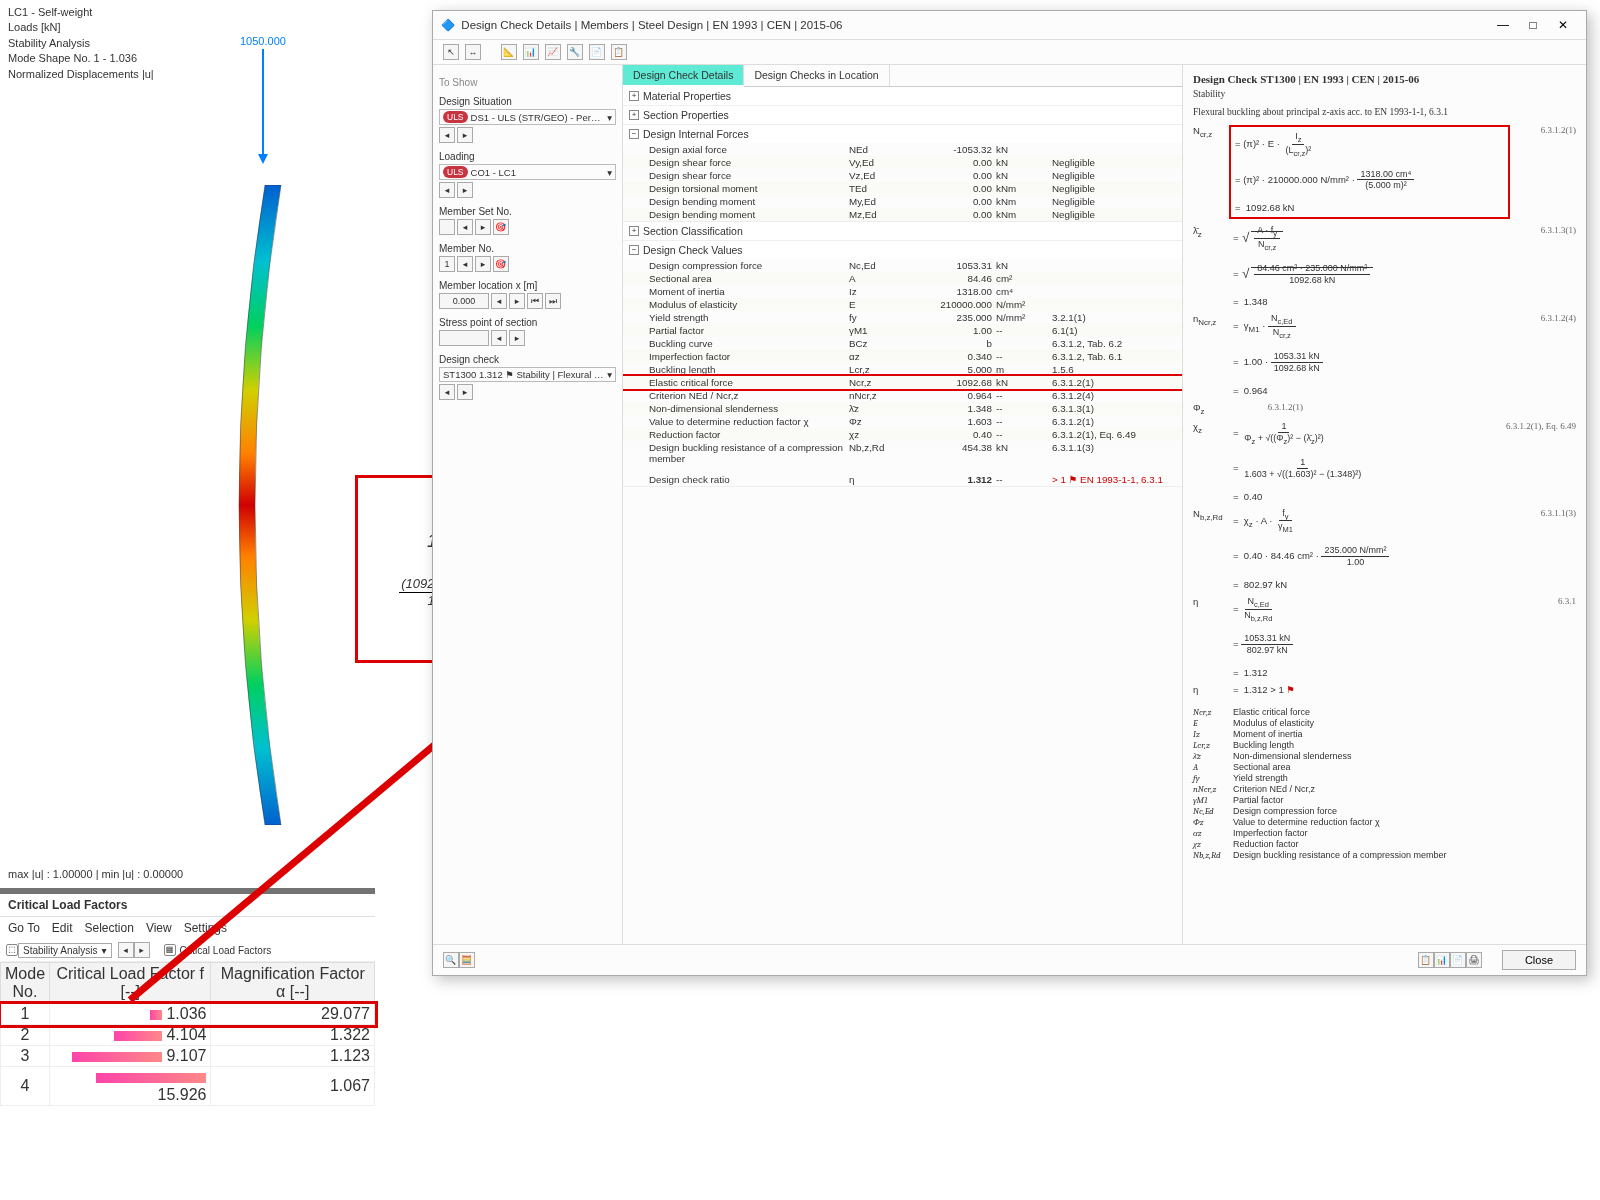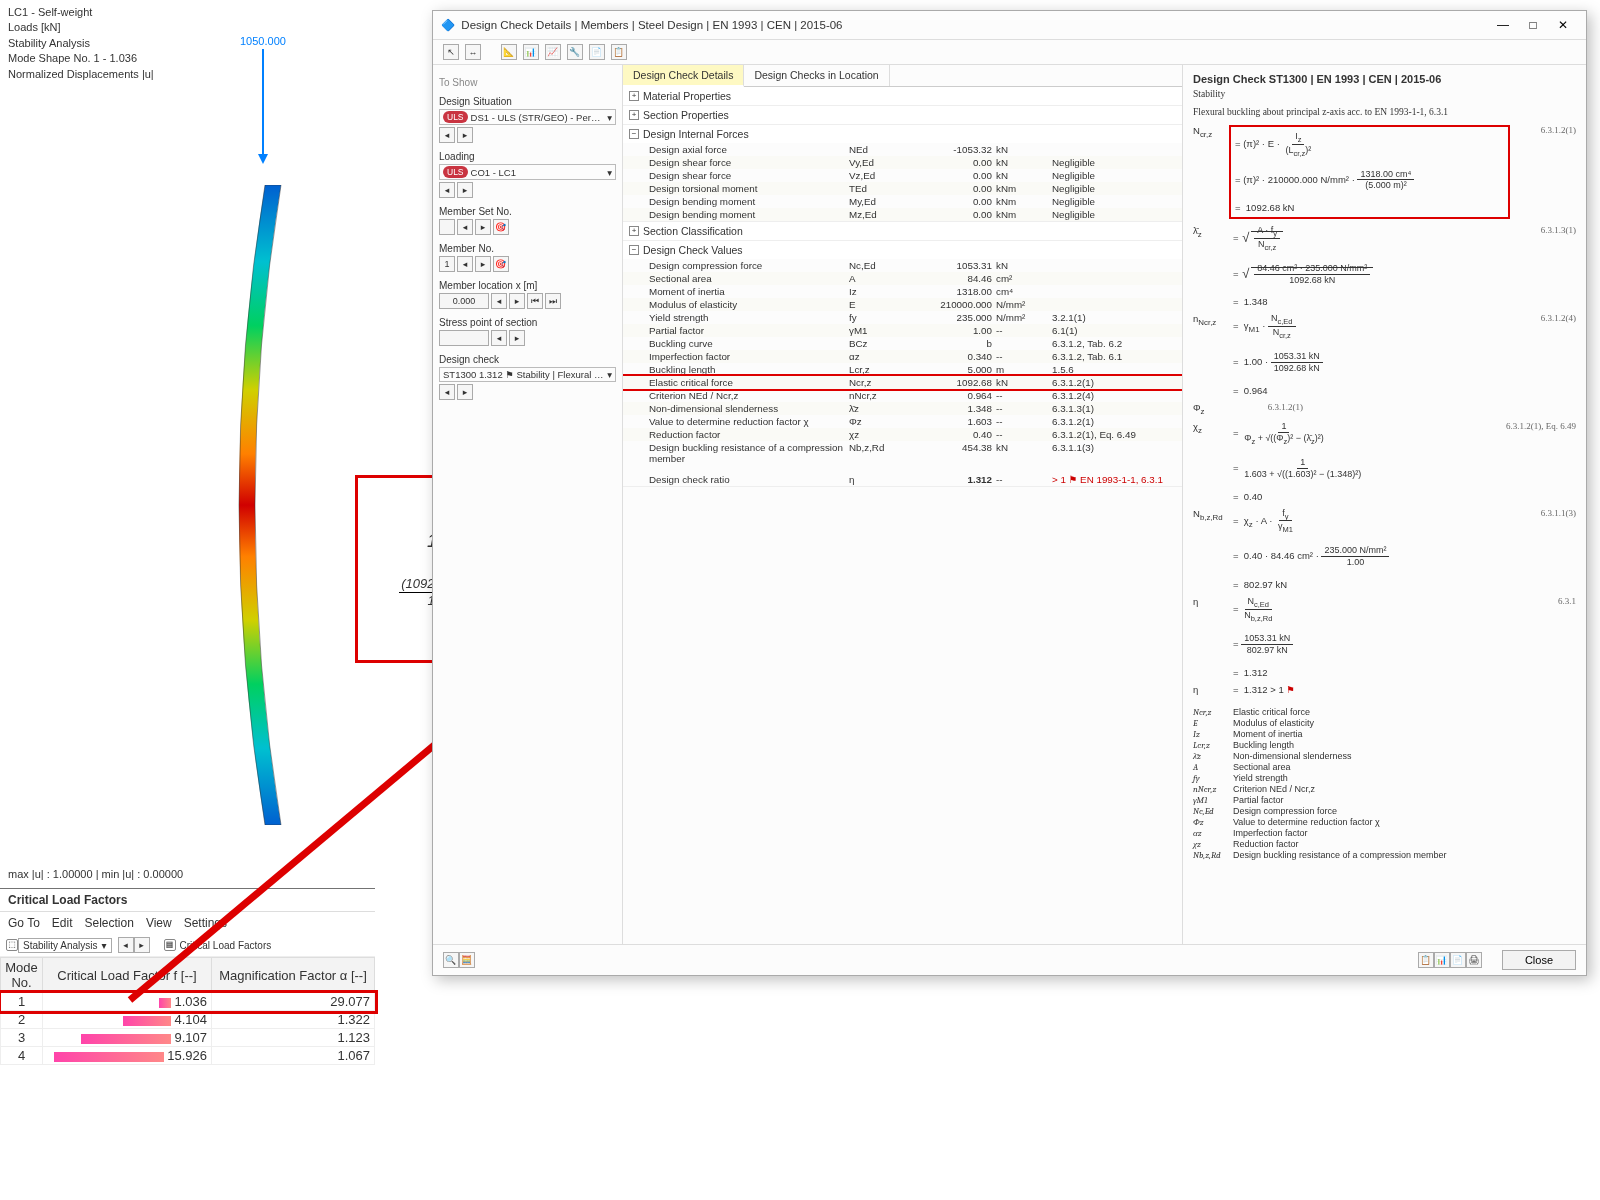--- a/index.html
+++ b/index.html
@@ -8,29 +8,29 @@
 
 .left-info { position: absolute; left: 8px; top: 5px; font-size: 11px; line-height: 1.4; }
 .load-arrow { position: absolute; left: 240px; top: 35px; text-align: center; }
 .load-arrow svg { margin-top: 2px; }
 .load-val { color: #0080ff; font-size: 11px; }
 
 .beam-svg { position: absolute; left: 225px; top: 185px; }
 .model-footer { position: absolute; left: 8px; top: 868px; font-size: 11px; }
 
 
-.clf-panel { position: absolute; left: 0; top: 888px; width: 375px; border-top: 1px solid #737373; }
+.clf-panel { position: absolute; left: 0; top: 888px; width: 375px; border-top: 6px solid #737373; }
 .clf-title { background: #fff; border-bottom: 1px solid #ddd; padding: 4px 8px; font-weight: bold; font-size: 12px; }
 .clf-menu { padding: 4px 8px; font-size: 12px; }
 .clf-menu span { margin-right: 12px; cursor: pointer; }
 .clf-row { display: flex; align-items: center; padding: 3px 6px; border-bottom: 1px solid #eee; }
 .clf-drop { border: 1px solid #aaa; padding: 1px 4px; font-size: 10px; margin-right: 6px; display: inline-flex; align-items: center; gap: 4px; }
 .ico { display: inline-block; width: 12px; height: 12px; border: 1px solid #888; border-radius: 2px; font-size: 8px; text-align: center; line-height: 10px; }
 
-.clf-tbl { width: 100%; border-collapse: collapse; font-size: 13px; }
+.clf-tbl { width: 100%; border-collapse: collapse; font-size: 16px; }
 .clf-tbl th { background: #f3f3f3; border: 1px solid #ddd; padding: 2px 4px; font-weight: normal; }
 .clf-tbl td { border: 1px solid #eee; padding: 1px 4px; text-align: right; }
 .clf-tbl td.c { text-align: center; }
 .clf-bar { display:inline-block; height: 10px; background: linear-gradient(to right,#f4a,#f88); vertical-align: middle; }
 .clf-hl { outline: 3px solid #d00; }
 
 
 .calc-box { position: absolute; left: 355px; top: 475px; width: 385px; height: 188px; border: 3px solid #d00; background: #fff; display: flex; flex-direction: column; align-items: center; justify-content: center; font-size: 18px; font-style: italic; font-family: Cambria, serif; gap: 24px; }
 .calc-box .frac { display: inline-flex; flex-direction: column; align-items: center; font-size: 13px; vertical-align: middle; margin-right: 6px; }
 .calc-box .frac span:first-child { border-bottom: 1px solid #000; padding: 0 2px; }
@@ -53,36 +53,36 @@
 .sp-label { font-size: 10px; margin: 8px 0 2px; }
 .pill { display: inline-block; background: #c93441; color: #fff; font-size: 8.5px; padding: 1px 4px; border-radius: 6px; margin-right: 3px; }
 .sp-drop { display: flex; align-items: center; border: 1px solid #bbb; padding: 1px 3px; font-size: 9.5px; margin-bottom: 2px; }
 .sp-drop .txt { flex: 1; overflow: hidden; text-overflow: ellipsis; white-space: nowrap; }
 .sp-btns { display: flex; gap: 2px; }
 .mini { width: 16px; height: 16px; border: 1px solid #aaa; background: #f6f6f6; font-size: 9px; display: inline-flex; align-items: center; justify-content: center; cursor: pointer; }
 
 .midpanel { width: 560px; border-right: 1px solid #ddd; overflow-y: auto; font-size: 10px; }
 .tabs { display: flex; border-bottom: 1px solid #ccc; font-size: 10.5px; }
 .tabs div { padding: 4px 10px; border-right: 1px solid #ddd; cursor: pointer; }
-.tabs .act { background: #fef9c3; border-bottom: 2px solid #fff; margin-bottom: -1px; font-weight: 500; }
+.tabs .act { background: #5eead4; border-bottom: 2px solid #fff; margin-bottom: -1px; font-weight: 500; }
 .sec { border-bottom: 1px solid #eee; }
 .sec-h { background: #fff; padding: 3px 6px; font-size: 10.5px; display: flex; align-items: center; gap: 4px; }
 .sec-h .exp { width: 10px; height: 10px; border: 1px solid #888; font-size: 8px; line-height: 8px; text-align: center; }
 .row { display: flex; padding: 1px 0 1px 26px; font-size: 9.8px; }
 .row .lbl { width: 200px; }
 .row .sym { width: 55px; }
 .row .val { width: 88px; text-align: right; }
 .row .unit { width: 50px; padding-left: 4px; }
 .row .ref { flex: 1; padding-left: 10px; }
 .row.hl { background: #fff; outline: 2px solid #d00; position: relative; z-index: 2; }
 .row.alt { background: #fafaf6; }
 .sec-meta { padding: 2px 26px; font-size: 9.5px; display:flex; justify-content: space-between; }
 
 .rightpanel { flex: 1; padding: 8px 10px; overflow: auto; font-size: 9.5px; font-family: Cambria, "Times New Roman", serif; }
-.rp-title { font-family: Liberation Sans, sans-serif; font-size: 11px; font-weight: bold; margin-bottom: 4px; }
+.rp-title { font-family: Liberation Serif, serif; font-size: 11px; font-weight: bold; margin-bottom: 4px; }
 .rp-sub { font-family: "Segoe UI"; font-size: 9.5px; margin-bottom: 8px; }
 .eq-block { margin: 6px 0; display: flex; }
 .eq-sym { width: 40px; }
 .eq-body { flex: 1; }
 .eq-ref { width: 70px; text-align: right; font-family: "Segoe UI"; font-size: 9px; color: #666; }
 .eq-box { border: 2px solid #d00; padding: 4px; margin: 0 -4px; }
 .frac2 { display: inline-flex; flex-direction: column; align-items: center; vertical-align: middle; font-size: 9px; line-height: 1.2; }
 .frac2 .n { border-bottom: 1px solid #333; padding: 0 3px; }
 .frac2 .d { padding: 0 3px; }
 .sqrt { border-top: 1px solid #333; padding: 0 3px; position: relative; }

